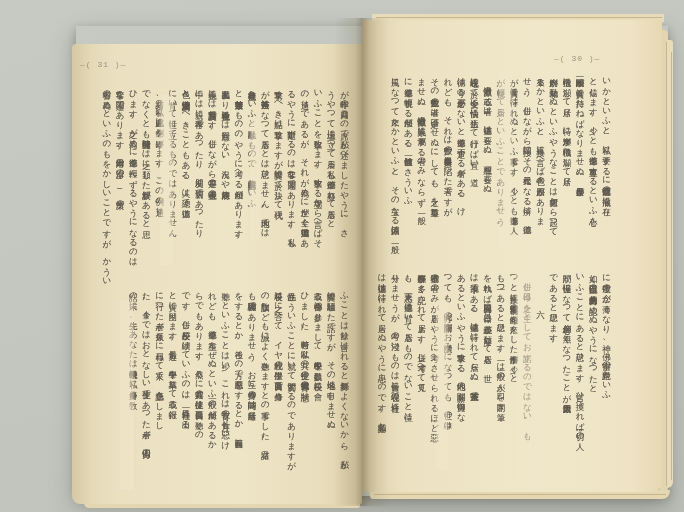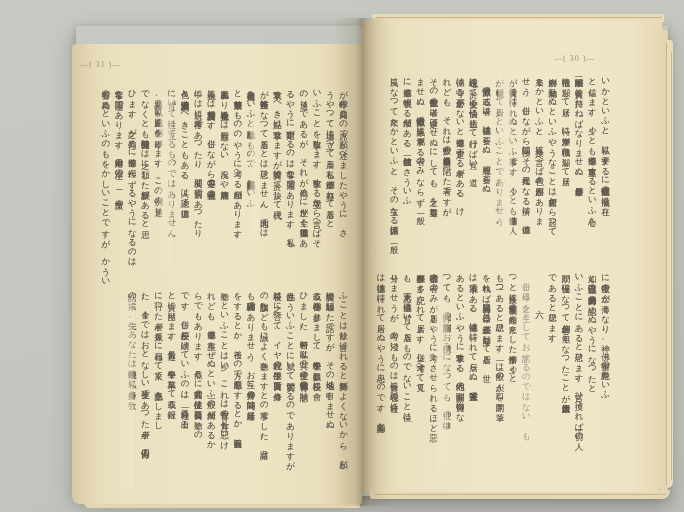--- a/index.html
+++ b/index.html
@@ -1,18 +1,18 @@
 <!DOCTYPE html>
 <html><head>
 <meta charset="utf-8">
 <style>
   html,body{margin:0;padding:0;background:#c3c7c0;}
   #scene{position:relative;width:684px;height:512px;overflow:hidden;
          background:linear-gradient(160deg,#c6cac3 0%,#c2c6bf 55%,#bcc0b9 100%);
-         font-family:Liberation Serif, serif;}
+         font-family:Liberation Mono, monospace;}
   .shadow{position:absolute;left:76px;top:26px;width:592px;height:470px;
           box-shadow:0 10px 22px rgba(70,70,62,.40),0 3px 8px rgba(70,70,62,.30);}
   
   .edge{position:absolute;background:#e6dab6;}
   .edge-line{position:absolute;background:#c6b58d;}
   
   .page{position:absolute;}
   #right-page{left:362px;top:20px;width:300px;height:472px;
       background:linear-gradient(90deg,#cdbf99 0px,#e4d8b4 16px,#ece2c2 46px,#f0e7ca 58%,#eee3c4 90%,#e6d8b2 100%);
       border-radius:0 3px 10px 2px;}

